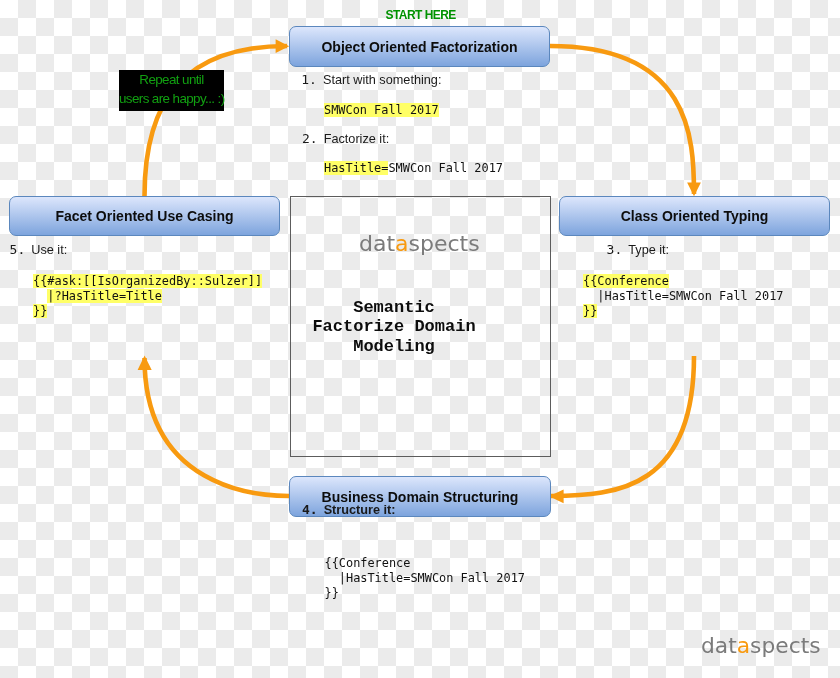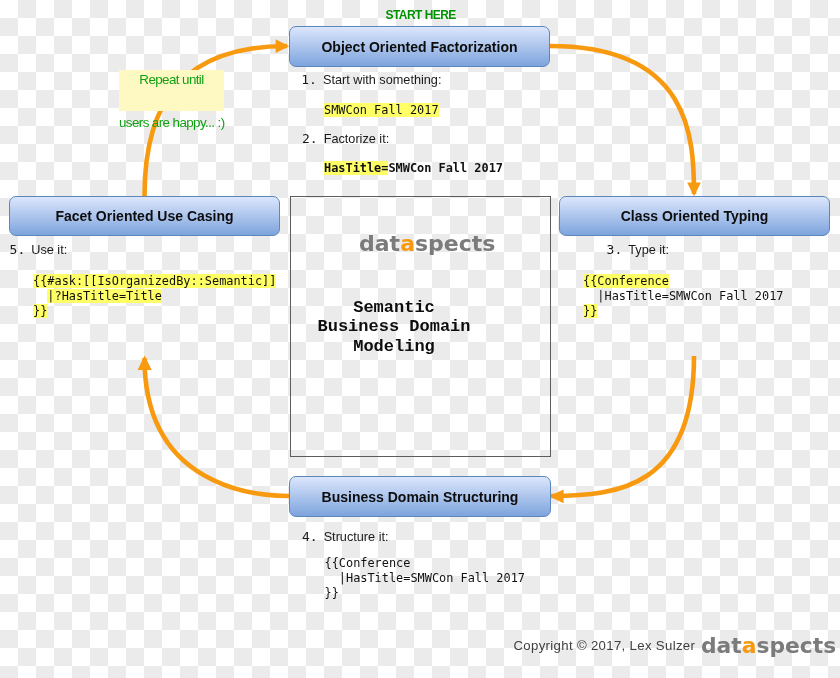--- a/index.html
+++ b/index.html
@@ -20,29 +20,29 @@
   .box{
     position:absolute;box-sizing:border-box;
     border:1px solid #5b87bd;border-radius:7px;
     background:linear-gradient(to bottom,#dce6fc 0%,#7da4dd 100%);
     display:flex;align-items:center;justify-content:center;
     font-weight:bold;color:#0d0d0d;font-size:14px;letter-spacing:0px;
   }
   .centerbox{position:absolute;box-sizing:border-box;border:1px solid #5c5c5c;}
 
   .start-here{position:absolute;color:#009200;font-weight:bold;font-size:12px;letter-spacing:-0.55px;}
-  .repeat{position:absolute;color:#11a011;font-size:13.4px;letter-spacing:-0.6px;text-align:center;line-height:19.3px;background:#fef9c3;}
+  .repeat{position:absolute;color:#11a011;font-size:13.4px;letter-spacing:-0.6px;text-align:center;line-height:19.3px;background:#000000;}
 
   .step{position:absolute;font-size:12.7px;color:#1a1a1a;white-space:pre;}
   .step .num{font-family:"DejaVu Sans Mono",monospace;font-size:13px;}
   .code{position:absolute;font-family:"DejaVu Sans Mono",monospace;font-size:11.9px;
         color:#111;white-space:pre;line-height:14.8px;}
   .hl{background:#ffff66;}
 
-  .brand{position:absolute;font-family:"DejaVu Sans",sans-serif;font-weight:bold;color:#7b7b7b;}
+  .brand{position:absolute;font-family:"DejaVu Sans",sans-serif;font-weight:normal;color:#7b7b7b;}
   .brand .a{color:#f89a10;}
 
   .ctr-lines{position:absolute;text-align:center;font-family:"Liberation Mono",monospace;
              font-weight:bold;font-size:17px;color:#0d0d0d;line-height:19.8px;}
 
   .footer{position:absolute;color:#3f3f3f;font-size:13.2px;letter-spacing:0.33px;}
 </style>
 </head>
 <body>
 
@@ -60,21 +60,21 @@
       <polygon points="694,196.2 687.1,182.4 700.9,182.4"></polygon>
       <polygon points="549,496.3 563.6,489.4 563.6,503.2"></polygon>
       <polygon points="144.6,355.6 137.6,370.1 151.7,370.1"></polygon>
     </g>
   </svg>
 
   <div class="start-here" style="left:385.5px;top:7.9px;">START HERE</div>
 
   <div class="repeat" style="left:119px;top:70px;width:105px;height:41px;">
     <div>Repeat until</div>
-    <div style="white-space:nowrap;margin-top:24px;">users are happy... :)</div>
+    <div style="white-space:nowrap;">users are happy... :)</div>
   </div>
 
   <div class="box" style="left:289px;top:26px;width:261px;height:41px;">
     <span>Object Oriented Factorization</span>
   </div>
   <div class="box" style="left:559px;top:196px;width:271px;height:40px;align-items:center;">
     <span>Class Oriented Typing</span>
   </div>
   <div class="box" style="left:289px;top:476px;width:262px;height:41px;">
     <span>Business Domain Structuring</span>
@@ -82,34 +82,33 @@
   <div class="box" style="left:9px;top:196px;width:271px;height:40px;text-align:right;">
     <span>Facet Oriented Use Casing</span>
   </div>
 
   <div class="centerbox" style="left:290px;top:196px;width:261px;height:261px;"></div>
 
   <div class="brand" style="left:359px;top:231px;font-size:22px;"><span>dat</span><span class="a">a</span><span>spects</span></div>
 
   <div class="ctr-lines" style="left:289px;top:297.6px;width:210px;">
     <div>Semantic</div>
-    <div>Business Domain</div>
+    <div>Factorize Domain</div>
     <div>Modeling</div>
   </div>
 
   <div class="step" style="left:301.3px;top:71.6px;"><span class="num">1.</span><span style="display:inline-block;width:6px"></span><span>Start with something:</span></div>
   <div class="code" style="left:324px;top:103px;"><span class="hl">SMWCon Fall 2017</span></div>
   <div class="step" style="left:302px;top:130.8px;"><span class="num">2.</span><span style="display:inline-block;width:6px"></span><span>Factorize it:</span></div>
-  <div class="code" style="left:324px;top:161px;font-weight:bold;"><span class="hl">HasTitle=</span><span>SMWCon Fall 2017</span></div>
+  <div class="code" style="left:324px;top:161px;"><span class="hl">HasTitle=</span><span>SMWCon Fall 2017</span></div>
 
   <div class="step" style="left:560.6px;top:241.5px;margin-left:46px;"><span class="num">3.</span><span style="display:inline-block;width:6px"></span><span>Type it:</span></div>
   <div class="code" style="left:583px;top:274px;"><div><span class="hl">{{Conference</span></div><div><span>  |HasTitle=SMWCon Fall 2017</span></div><div><span class="hl">}}</span></div></div>
 
-  <div class="step" style="left:302px;top:529px;"><span class="num">4.</span><span style="display:inline-block;width:6px"></span><span>Structure it:</span></div>
+  <div class="step" style="left:302px;top:502px;font-weight:bold;"><span class="num">4.</span><span style="display:inline-block;width:6px"></span><span>Structure it:</span></div>
   <div class="code" style="left:324.5px;top:556px;"><div><span>{{Conference</span></div><div><span>  |HasTitle=SMWCon Fall 2017</span></div><div><span>}}</span></div></div>
 
   <div class="step" style="left:9.6px;top:241.7px;"><span class="num">5.</span><span style="display:inline-block;width:6px"></span><span>Use it:</span></div>
-  <div class="code" style="left:33px;top:274px;"><div><span class="hl">{{#ask:[[IsOrganizedBy::Semantic]]</span></div><div><span>  </span><span class="hl">|?HasTitle=Title</span></div><div><span class="hl">}}</span></div></div>
+  <div class="code" style="left:33px;top:274px;"><div><span class="hl">{{#ask:[[IsOrganizedBy::Sulzer]]</span></div><div><span>  </span><span class="hl">|?HasTitle=Title</span></div><div><span class="hl">}}</span></div></div>
 
-  <div class="footer" style="left:513.5px;top:638px;">Copyright © 2017, Lex Sulzer</div>
   <div class="brand" style="left:701px;top:633px;font-size:21.8px;"><span>dat</span><span class="a">a</span><span>spects</span></div>
 
 </div>
 
 </body></html>

